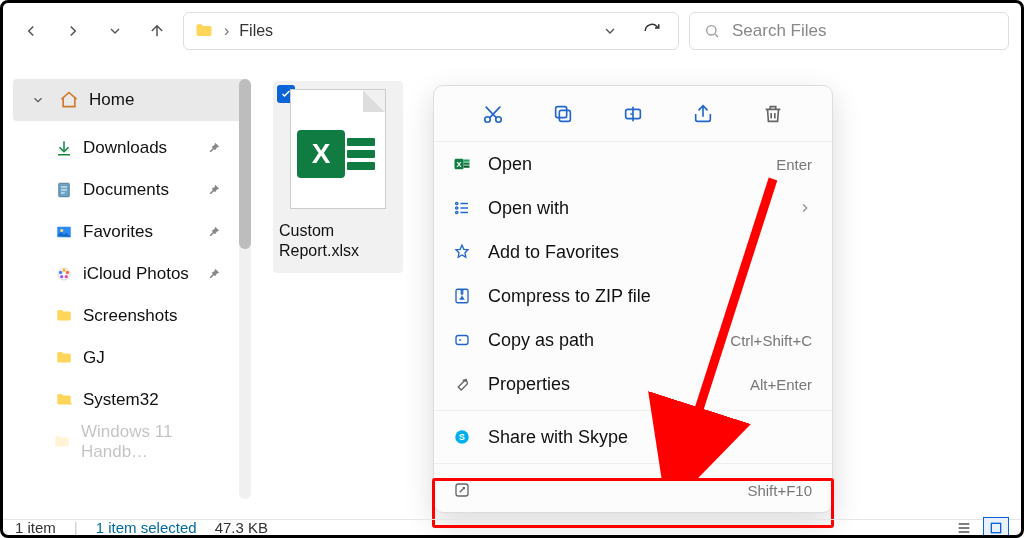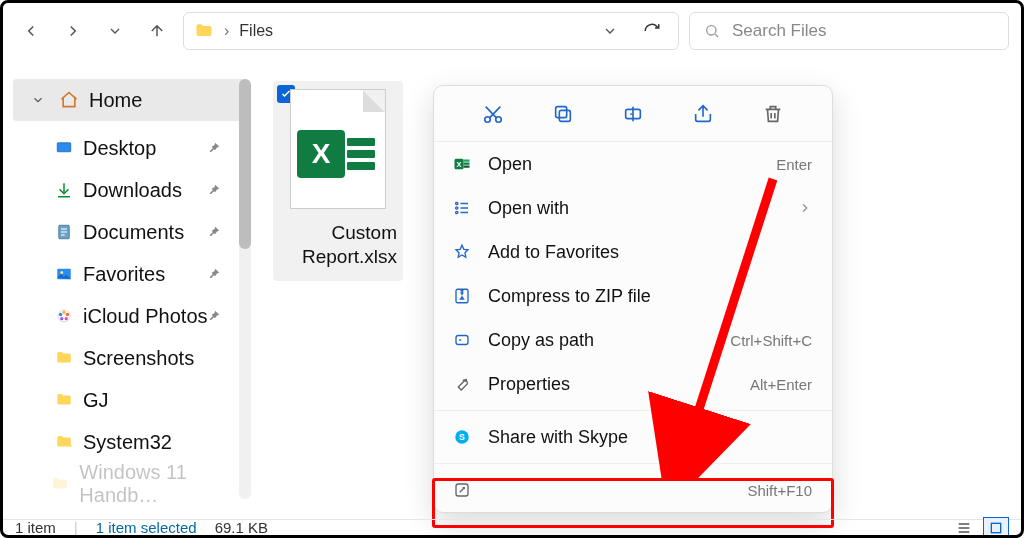--- a/index.html
+++ b/index.html
@@ -81,21 +81,21 @@
     background:#bdbdbd;
     border-radius:6px;
   }
   .sb-item {
     height:42px;
     display:flex;
     align-items:center;
     gap:10px;
     padding:0 28px 0 18px;
     border-radius:4px;
-    font-size:20px;
+    font-size:17px;
     color:#111;
     position:relative;
   }
   .sb-item.selected {
     background:#e9e9e9;
   }
   .sb-item .chev { color:#555; margin-right:4px; }
   .sb-pin {
     position:absolute; right:28px; top:50%; transform:translateY(-50%);
     color:#888;
@@ -150,21 +150,21 @@
   }
   .xl-badge .sq {
     width:48px; height:48px;
     background:#107c41;
     border-radius:4px;
     display:flex;align-items:center;justify-content:center;
     color:#fff; font-weight:700; font-size:28px;
   }
   .xl-badge .bars { margin-left:2px; padding-top:4px; }
   .xl-badge .bars div { width:28px; height:8px; background:#107c41; margin:4px 0; border-radius:1px; }
-  .file-name { text-align:right; font-size:19px; line-height:1.25; padding:4px 2px 8px 2px; }
+  .file-name { text-align:left; font-size:16px; line-height:1.25; padding:4px 2px 8px 2px; }
 
   
   .ctx {
     position:absolute;
     left:430px; top:82px;
     width:400px;
     background:#fcfcfd;
     border:1px solid #ddd;
     border-radius:10px;
     box-shadow:0 10px 30px rgba(0,0,0,.15);
@@ -304,35 +304,20 @@
       </span>
       <span>
         <svg width="20" height="20" viewBox="0 0 24 24" fill="none" stroke="#d17a2b" stroke-width="2">
             <path d="M3 11l9-8 9 8M5 10v10h14V10"></path>
           </svg>
       </span>
       <span>Home</span>
     </div>
     <div style="height:6px"></div>
 
-    <div class="sb-item">
-      <span style="width:14px"></span>
-      <span>
-        <svg width="18" height="18" viewBox="0 0 24 24">
-            <rect x="3" y="5" width="18" height="12" rx="1" fill="#2a8bf2"></rect>
-            <rect x="3" y="5" width="18" height="12" rx="1" fill="none" stroke="#1b5fa8"></rect>
-          </svg>
-      </span>
-      <span>Desktop</span>
-      <span class="sb-pin">
-        <svg width="14" height="14" viewBox="0 0 24 24" fill="#888">
-            <path d="M14 3l7 7-4 1-3 5-2-2-5 5H5v-2l5-5-2-2 5-3 1-4z"></path>
-          </svg>
-      </span>
-    </div>
 
     <div class="sb-item">
       <span style="width:14px"></span>
       <span>
         <svg width="18" height="18" viewBox="0 0 24 24" fill="none" stroke="#0a8a3a" stroke-width="2">
             <path d="M12 3v12M6 11l6 6 6-6M4 21h16"></path>
           </svg>
       </span>
       <span>Downloads</span>
       <span class="sb-pin">
@@ -604,21 +589,21 @@
       <path d="M0 0L12 6L0 12z" fill="#ff0000"></path>
     </marker>
   </defs>
   <line x1="210" y1="20" x2="120" y2="300" stroke="#ff0000" stroke-width="9" marker-end="url(#ah)"></line>
 </svg>
 
 <div class="status">
   <span>1 item</span>
   <span class="sep">|</span>
   <span style="color:#0369a1">1 item selected</span>
-  <span>69.1 KB</span>
+  <span>47.3 KB</span>
   <div class="right">
     <div class="view-toggle">
       <svg width="16" height="16" viewBox="0 0 24 24" fill="none" stroke="currentColor" stroke-width="2">
           <path d="M4 6h16M4 12h16M4 18h16"></path>
         </svg>
     </div>
     <div class="view-toggle active">
       <svg width="16" height="16" viewBox="0 0 24 24" fill="none" stroke="currentColor" stroke-width="2">
           <rect x="5" y="5" width="14" height="14"></rect>
         </svg>

